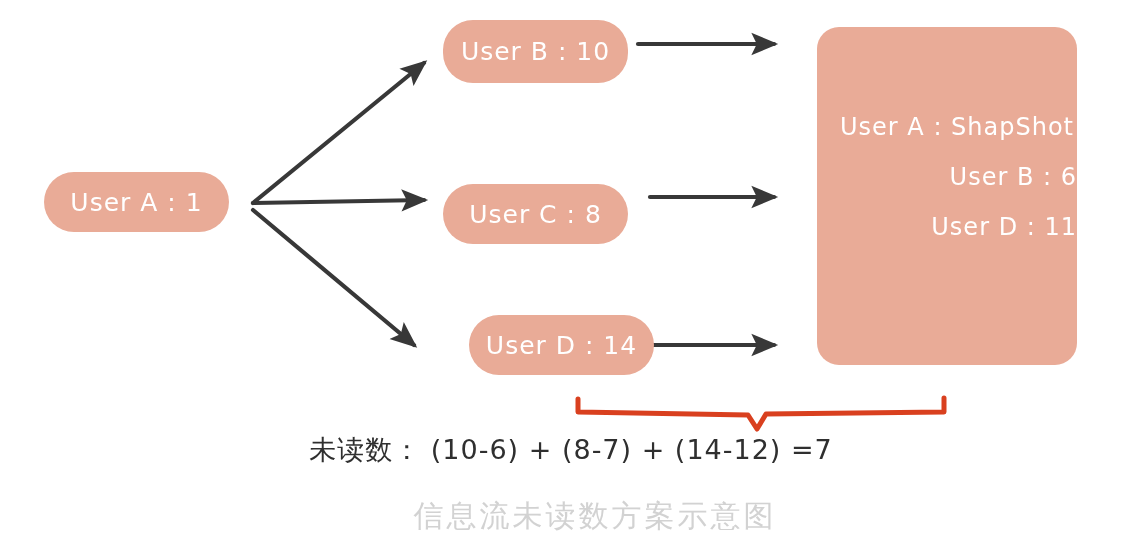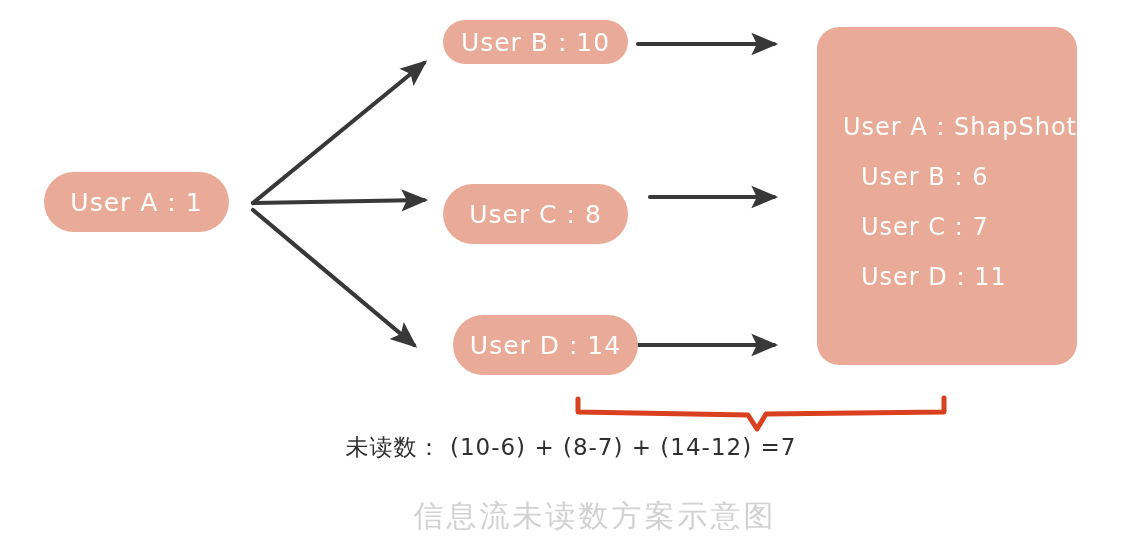--- a/index.html
+++ b/index.html
@@ -24,23 +24,23 @@
     display: flex;
     align-items: center;
     justify-content: center;
     color: #ffffff;
     font-size: 25px;
     letter-spacing: 1px;
     font-family: "DejaVu Sans", sans-serif;
     box-sizing: border-box;
   }
   #node-user-a { left: 44px;  top: 172px; width: 185px; height: 60px; }
-  #node-user-b { left: 443px; top: 20px;  width: 185px; height: 44px; align-items: center; }
+  #node-user-b { left: 443px; top: 20px;  width: 185px; height: 63px; align-items: center; }
   #node-user-c { left: 443px; top: 184px; width: 185px; height: 60px; }
-  #node-user-d { left: 453px; top: 315px; width: 185px; height: 60px; }
+  #node-user-d { left: 469px; top: 315px; width: 185px; height: 60px; }
 
   #snapshot-panel {
     position: absolute;
     left: 817px;
     top: 27px;
     width: 260px;
     height: 338px;
     background: #e9ab97;
     border-radius: 22px;
     box-sizing: border-box;
@@ -48,38 +48,38 @@
     color: #ffffff;
   }
   .snap-line {
     font-size: 24px;
     color: #ffffff;
     line-height: 1;
     margin-bottom: 26px;
     letter-spacing: 1px;
     white-space: nowrap;
   }
-  .snap-line.first  { text-align: right; padding-left: 12px; }
-  .snap-line.indent { text-align: left; padding-left: 44px; }
+  .snap-line.first  { text-align: left; padding-left: 23px; }
+  .snap-line.indent { text-align: right; padding-left: 44px; }
 
   #arrows-layer {
     position: absolute;
     left: 0; top: 0;
     width: 1142px;
     height: 546px;
     pointer-events: none;
   }
 
   #formula-row {
     position: absolute;
     left: 0;
     top: 432px;
     width: 1142px;
     text-align: center;
-    font-size: 23px;
+    font-size: 27px;
     color: #2f2f2f;
     letter-spacing: 1px;
     white-space: nowrap;
   }
   #diagram-caption {
     position: absolute;
     left: 0;
     top: 496px;
     width: 1142px;
     text-align: center;
@@ -124,21 +124,20 @@
     <span>User C : 8</span>
   </div>
 
   <div class="pill" id="node-user-d">
     <span>User D : 14</span>
   </div>
 
   <div id="snapshot-panel">
     <div class="snap-line first">User A : ShapShot</div>
     <div class="snap-line indent">User B : 6</div>
-    <div class="snap-line indent">User C : 7</div>
     <div class="snap-line indent">User D : 11</div>
   </div>
 
   <div id="formula-row">未读数： (10-6) + (8-7) + (14-12) =7</div>
 
   <div id="diagram-caption">信息流未读数方案示意图</div>
 
 </div>
 
 </body></html>

